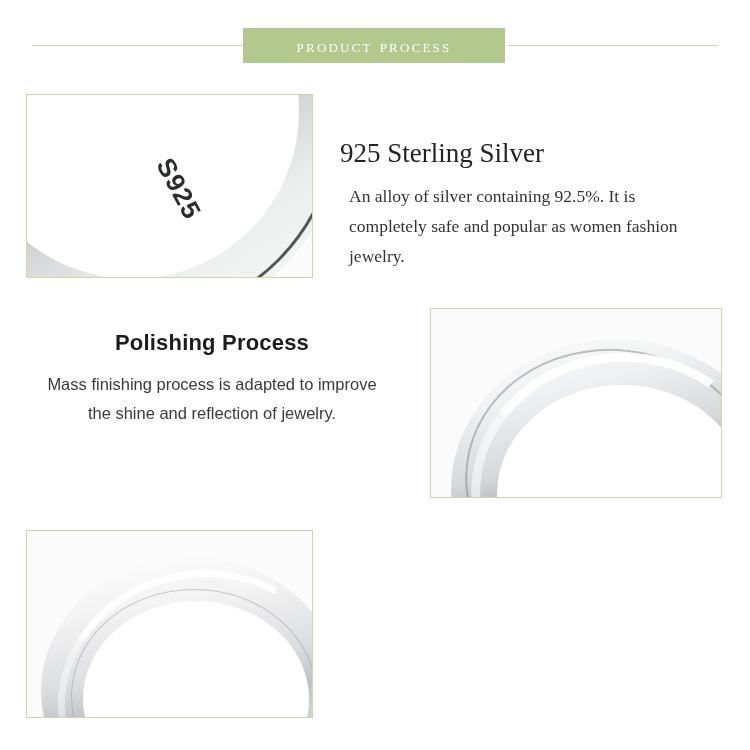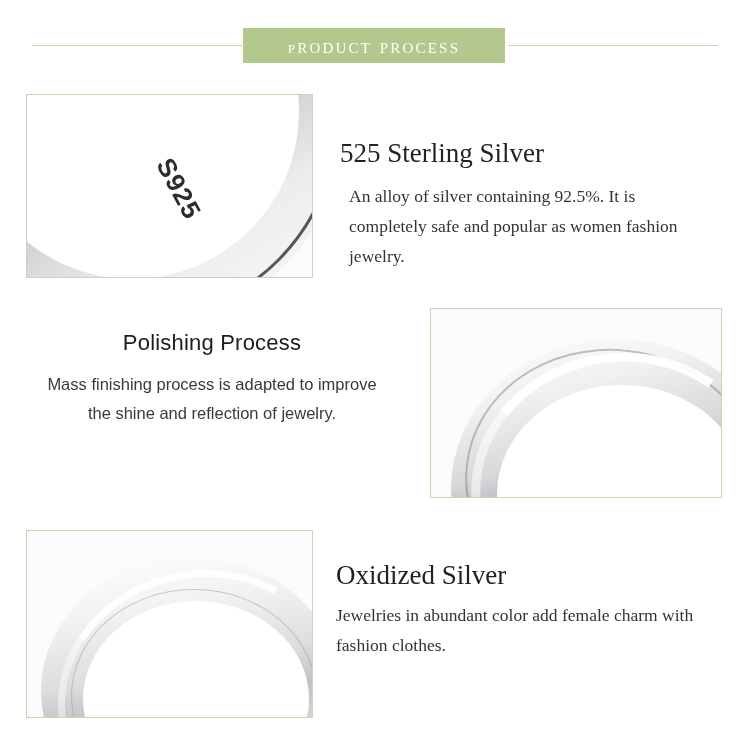--- a/index.html
+++ b/index.html
@@ -47,21 +47,21 @@
   .header-title {
     position: absolute;
     left: 243px;
     top: 0;
     width: 262px;
     height: 35px;
     line-height: 35px;
     text-align: center;
     color: #ffffff;
     font-family: "Liberation Serif", serif;
-    font-size: 22px;
+    font-size: 19px;
     letter-spacing: 2.2px;
     font-variant: small-caps;
     text-transform: lowercase;
   }
   .header-title::first-letter {
     font-size: 19px;
   }
 
   
   .photo {
@@ -242,21 +242,21 @@
     font-size: 17.5px;
     line-height: 1.72;
     color: #333333;
     margin: 9px;
   }
 
   #block-polish { left: 22px; top: 330px; width: 380px; text-align: center; }
   #block-polish .b-title {
     font-family: "Liberation Sans", sans-serif;
     font-size: 22px;
-    font-weight: normal;
+    font-weight: bold;
     color: #1d1d1d;
     margin: 0 0 14px 0;
     letter-spacing: 0.2px;
   }
   #block-polish .b-body {
     font-family: "Liberation Sans", sans-serif;
     font-size: 16.5px;
     line-height: 1.78;
     color: #3a3a3a;
     margin: 13px;
@@ -294,21 +294,21 @@
     <div class="photo-inner">
       <div class="s925-arc-outer"></div>
       <div class="s925-darkline"></div>
       <div class="s925-arc-inner"></div>
       <div class="s925-gloss"></div>
       <div class="s925-stamp">S925</div>
     </div>
   </div>
 
   <div class="block" id="block-s925">
-    <h2 class="b-title">525 Sterling Silver</h2>
+    <h2 class="b-title">925 Sterling Silver</h2>
     <p class="b-body">An alloy of silver containing 92.5%. It is completely safe and popular as women fashion jewelry.</p>
   </div>
 
   <div class="block" id="block-polish">
     <h2 class="b-title">Polishing Process</h2>
     <p class="b-body">Mass finishing process is adapted to improve the shine and reflection of jewelry.</p>
   </div>
 
   <div class="photo" id="photo-polish">
     <div class="photo-inner">
@@ -321,18 +321,14 @@
 
   <div class="photo" id="photo-oxidized">
     <div class="photo-inner">
       <div class="ox-ring"></div>
       <div class="ox-ring-hole"></div>
       <div class="ox-innerline"></div>
       <div class="ox-highlight"></div>
     </div>
   </div>
 
-  <div class="block" id="block-oxidized">
-    <h2 class="b-title">Oxidized Silver</h2>
-    <p class="b-body">Jewelries in abundant color add female charm with fashion clothes.</p>
-  </div>
 
 </div>
 
 </body></html>

